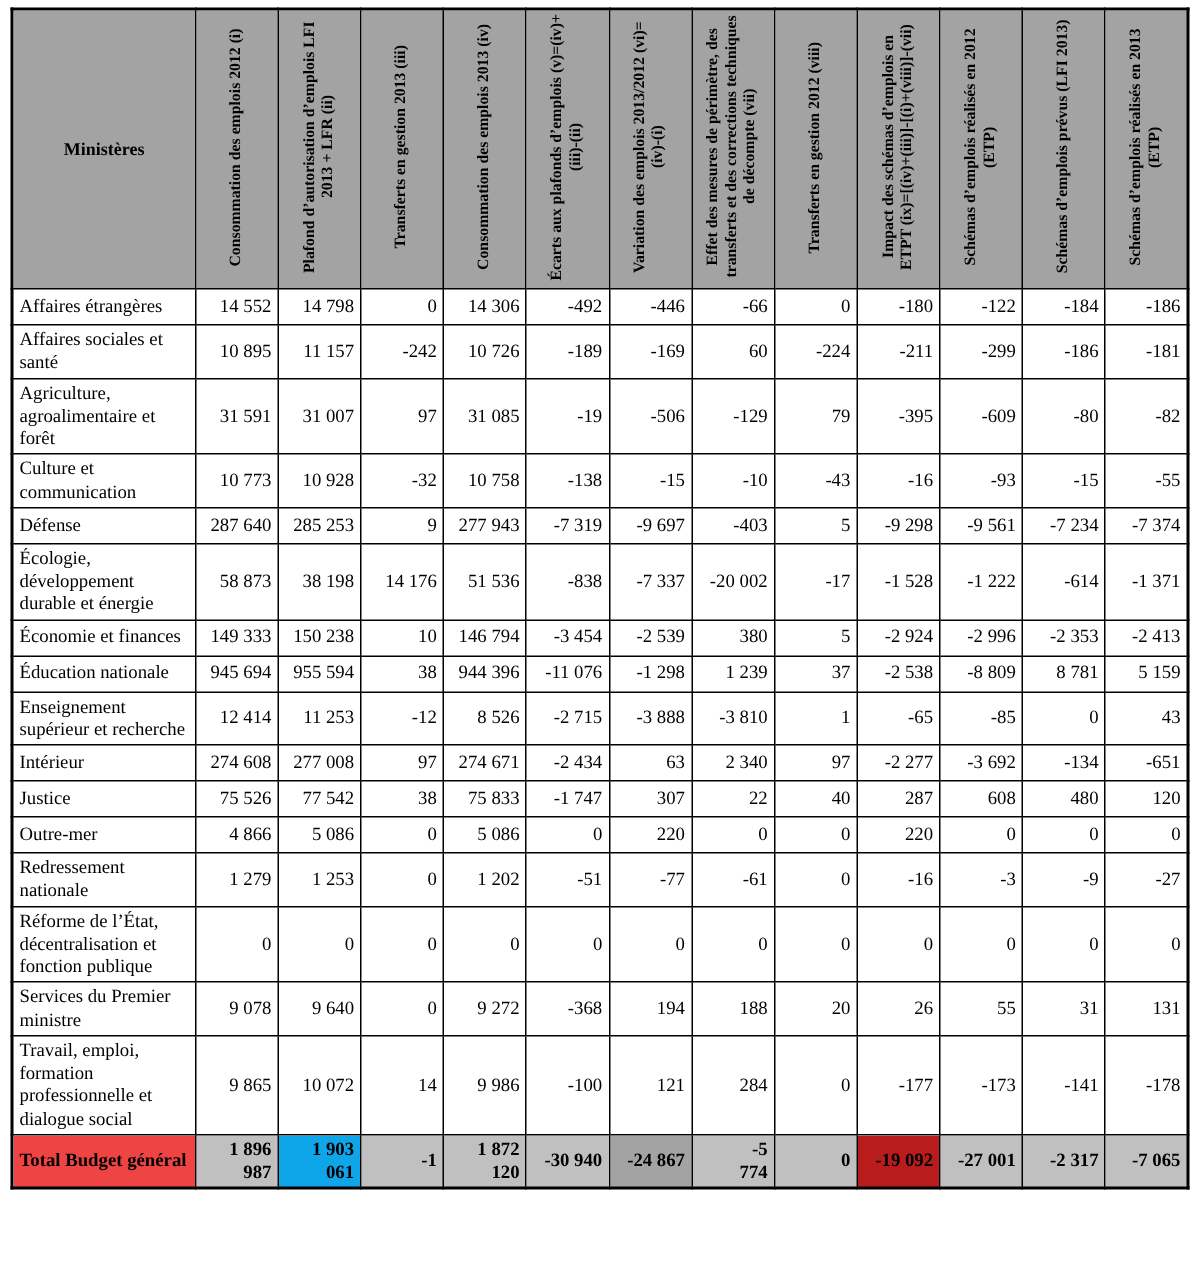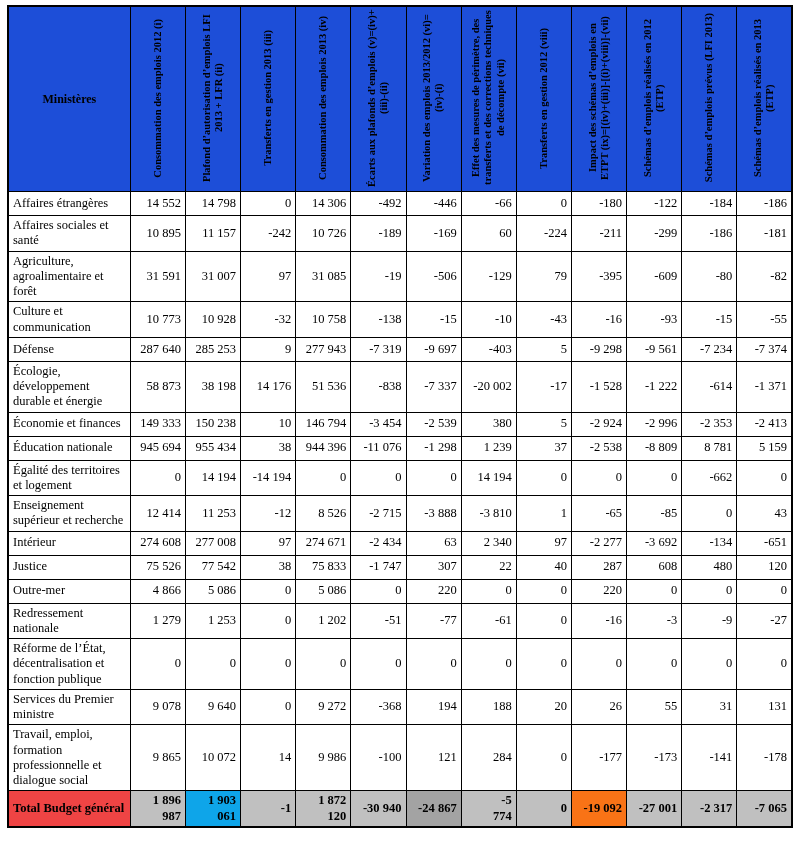--- a/index.html
+++ b/index.html
@@ -26,21 +26,21 @@
     border: 1px solid #000;
     overflow: hidden;
   }
   thead th {
     height: 184px;
     vertical-align: middle;
     text-align: center;
     font-weight: bold;
     font-size: 10.5px;
     padding: 2px 0;
-    background: #1d4ed8;
+    background: #a3a3a3;
     margin-top: 47px;
   }
   thead th.min-head {
     font-size: 12px;
     padding: 2px 3px;
   }
   th .vertical {
     display: inline-block;
     writing-mode: vertical-rl;
     transform: rotate(180deg);
@@ -196,46 +196,31 @@
           <td class="num">380</td>
           <td class="num">5</td>
           <td class="num">-2 924</td>
           <td class="num">-2 996</td>
           <td class="num">-2 353</td>
           <td class="num">-2 413</td>
         </tr>
         <tr>
           <td class="ministry">Éducation nationale</td>
           <td class="num">945 694</td>
-          <td class="num">955 434</td>
+          <td class="num">955 594</td>
           <td class="num">38</td>
           <td class="num">944 396</td>
           <td class="num">-11 076</td>
           <td class="num">-1 298</td>
           <td class="num">1 239</td>
           <td class="num">37</td>
           <td class="num">-2 538</td>
           <td class="num">-8 809</td>
           <td class="num">8 781</td>
           <td class="num">5 159</td>
-        </tr>
-        <tr>
-          <td class="ministry">Égalité des territoires et logement</td>
-          <td class="num">0</td>
-          <td class="num">14 194</td>
-          <td class="num">-14 194</td>
-          <td class="num">0</td>
-          <td class="num">0</td>
-          <td class="num">0</td>
-          <td class="num">14 194</td>
-          <td class="num">0</td>
-          <td class="num">0</td>
-          <td class="num">0</td>
-          <td class="num">-662</td>
-          <td class="num">0</td>
         </tr>
         <tr>
           <td class="ministry">Enseignement supérieur et recherche</td>
           <td class="num">12 414</td>
           <td class="num">11 253</td>
           <td class="num">-12</td>
           <td class="num">8 526</td>
           <td class="num">-2 715</td>
           <td class="num">-3 888</td>
           <td class="num">-3 810</td>
@@ -353,20 +338,20 @@
         <tr class="total">
           <td class="ministry" style="background: #ef4444;">Total Budget général</td>
           <td class="num" style="background: rgb(192, 192, 192);">1 896 987</td>
           <td class="num" style="background: #0ea5e9;">1 903 061</td>
           <td class="num" style="background: rgb(192, 192, 192);">-1</td>
           <td class="num" style="background: rgb(192, 192, 192);">1 872 120</td>
           <td class="num" style="background: rgb(192, 192, 192);">-30 940</td>
           <td class="num" style="background: #a3a3a3;">-24 867</td>
           <td class="num" style="background: rgb(192, 192, 192); padding-left: 28px;">-5 774</td>
           <td class="num" style="background: rgb(192, 192, 192);">0</td>
-          <td class="num" style="background: #f97316;">-19 092</td>
+          <td class="num" style="background: #b91c1c;">-19 092</td>
           <td class="num" style="background: rgb(192, 192, 192);">-27 001</td>
           <td class="num" style="background: rgb(192, 192, 192);">-2 317</td>
           <td class="num" style="background: rgb(192, 192, 192);">-7 065</td>
         </tr>
       </tbody>
   </table>
 </div>
 
 </body></html>

